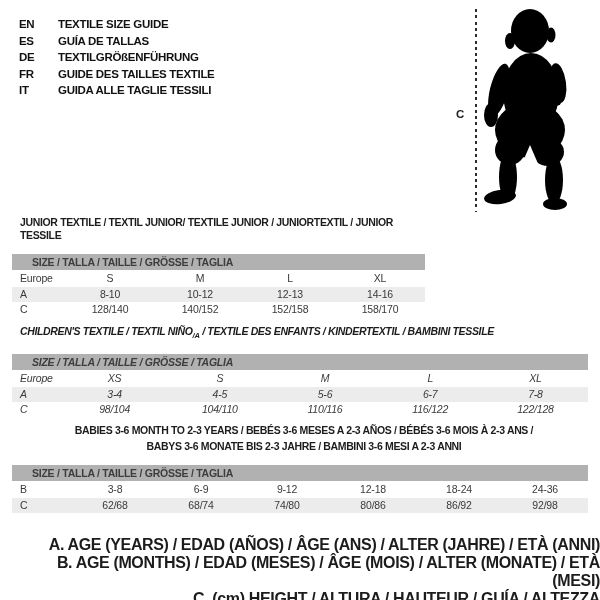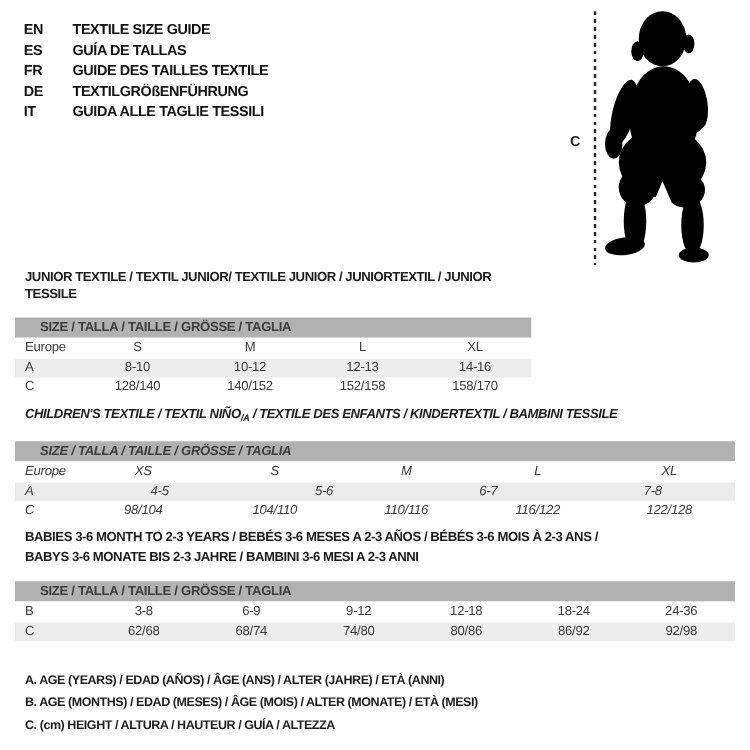--- a/index.html
+++ b/index.html
@@ -21,61 +21,61 @@
   .baby-svg { position:absolute; left:482px; top:5px; width:100px; height:207px; }
 
   
   .size-table { position:absolute; left:12px; }
   .t1 { top:216px; width:413px; }
   .t2 { top:325px; width:576px;font-style:italic; }
   .t3 { top:422px; width:576px; }
   .tbl-title { padding-left:8px; font-weight:bold; font-size:10.5px; letter-spacing:-0.35px;
                color:var(--text-dark); margin-bottom:12px; }
   .title-line { line-height:13px; }
-  .t3 .title-line { line-height:16px; }
+  .t3 .title-line { line-height:16px;text-align:center; }
   .t3 .tbl-title { margin-bottom:11px; }
   .tbl-title sub { font-size:7.5px; letter-spacing:-0.2px; }
   .size-bar { height:16px; line-height:16px; background:var(--bar-bg); padding-left:20px;
               font-size:10.5px; font-weight:bold; letter-spacing:-0.25px; color:#3d3d3d;
               margin-bottom:1px; }
   .trow { display:flex; height:15.5px; line-height:15.5px; font-size:10.5px;
           letter-spacing:-0.2px; color:var(--table-text); }
   .trow.shaded { background:var(--shade-bg); }
   .rlabel { padding-left:8px; flex:0 0 auto; }
   .t1 .rlabel { width:53px; }
   .t2 .rlabel { width:50px; }
   .t3 .rlabel { width:60px; }
   .cell { flex:1 1 0; text-align:center; }
 
   
   .footnotes { position:absolute; left:20px; top:536px; }
-  .fn-line { line-height:18px; font-size:10px; font-weight:bold; letter-spacing:-0.35px;
-             color:var(--text-dark); }
+  .fn-line { line-height:18px; font-size:16px; font-weight:bold; letter-spacing:-0.35px;
+             color:var(--text-dark);text-align:right; }
 </style>
 </head>
 <body>
 
 <div class="page">
 
   <section class="langs" id="langs">
       <div class="lang-row">
         <span class="code">EN</span>
         <span class="lbl">TEXTILE SIZE GUIDE</span>
       </div>
       <div class="lang-row">
         <span class="code">ES</span>
         <span class="lbl">GUÍA DE TALLAS</span>
       </div>
       <div class="lang-row">
+        <span class="code">DE</span>
+        <span class="lbl">TEXTILGRÖßENFÜHRUNG</span>
+      </div>
+      <div class="lang-row">
         <span class="code">FR</span>
         <span class="lbl">GUIDE DES TAILLES TEXTILE</span>
-      </div>
-      <div class="lang-row">
-        <span class="code">DE</span>
-        <span class="lbl">TEXTILGRÖßENFÜHRUNG</span>
       </div>
       <div class="lang-row">
         <span class="code">IT</span>
         <span class="lbl">GUIDA ALLE TAGLIE TESSILI</span>
       </div>
     </section>
 
   <div class="dash"></div>
   <div class="c-label">C</div>
 
@@ -136,20 +136,21 @@
         <div class="trow">
           <span class="rlabel">Europe</span>
           <span class="cell">XS</span>
           <span class="cell">S</span>
           <span class="cell">M</span>
           <span class="cell">L</span>
           <span class="cell">XL</span>
         </div>
         <div class="trow shaded">
           <span class="rlabel">A</span>
+          <span class="cell">3-4</span>
           <span class="cell">4-5</span>
           <span class="cell">5-6</span>
           <span class="cell">6-7</span>
           <span class="cell">7-8</span>
         </div>
         <div class="trow">
           <span class="rlabel">C</span>
           <span class="cell">98/104</span>
           <span class="cell">104/110</span>
           <span class="cell">110/116</span>

